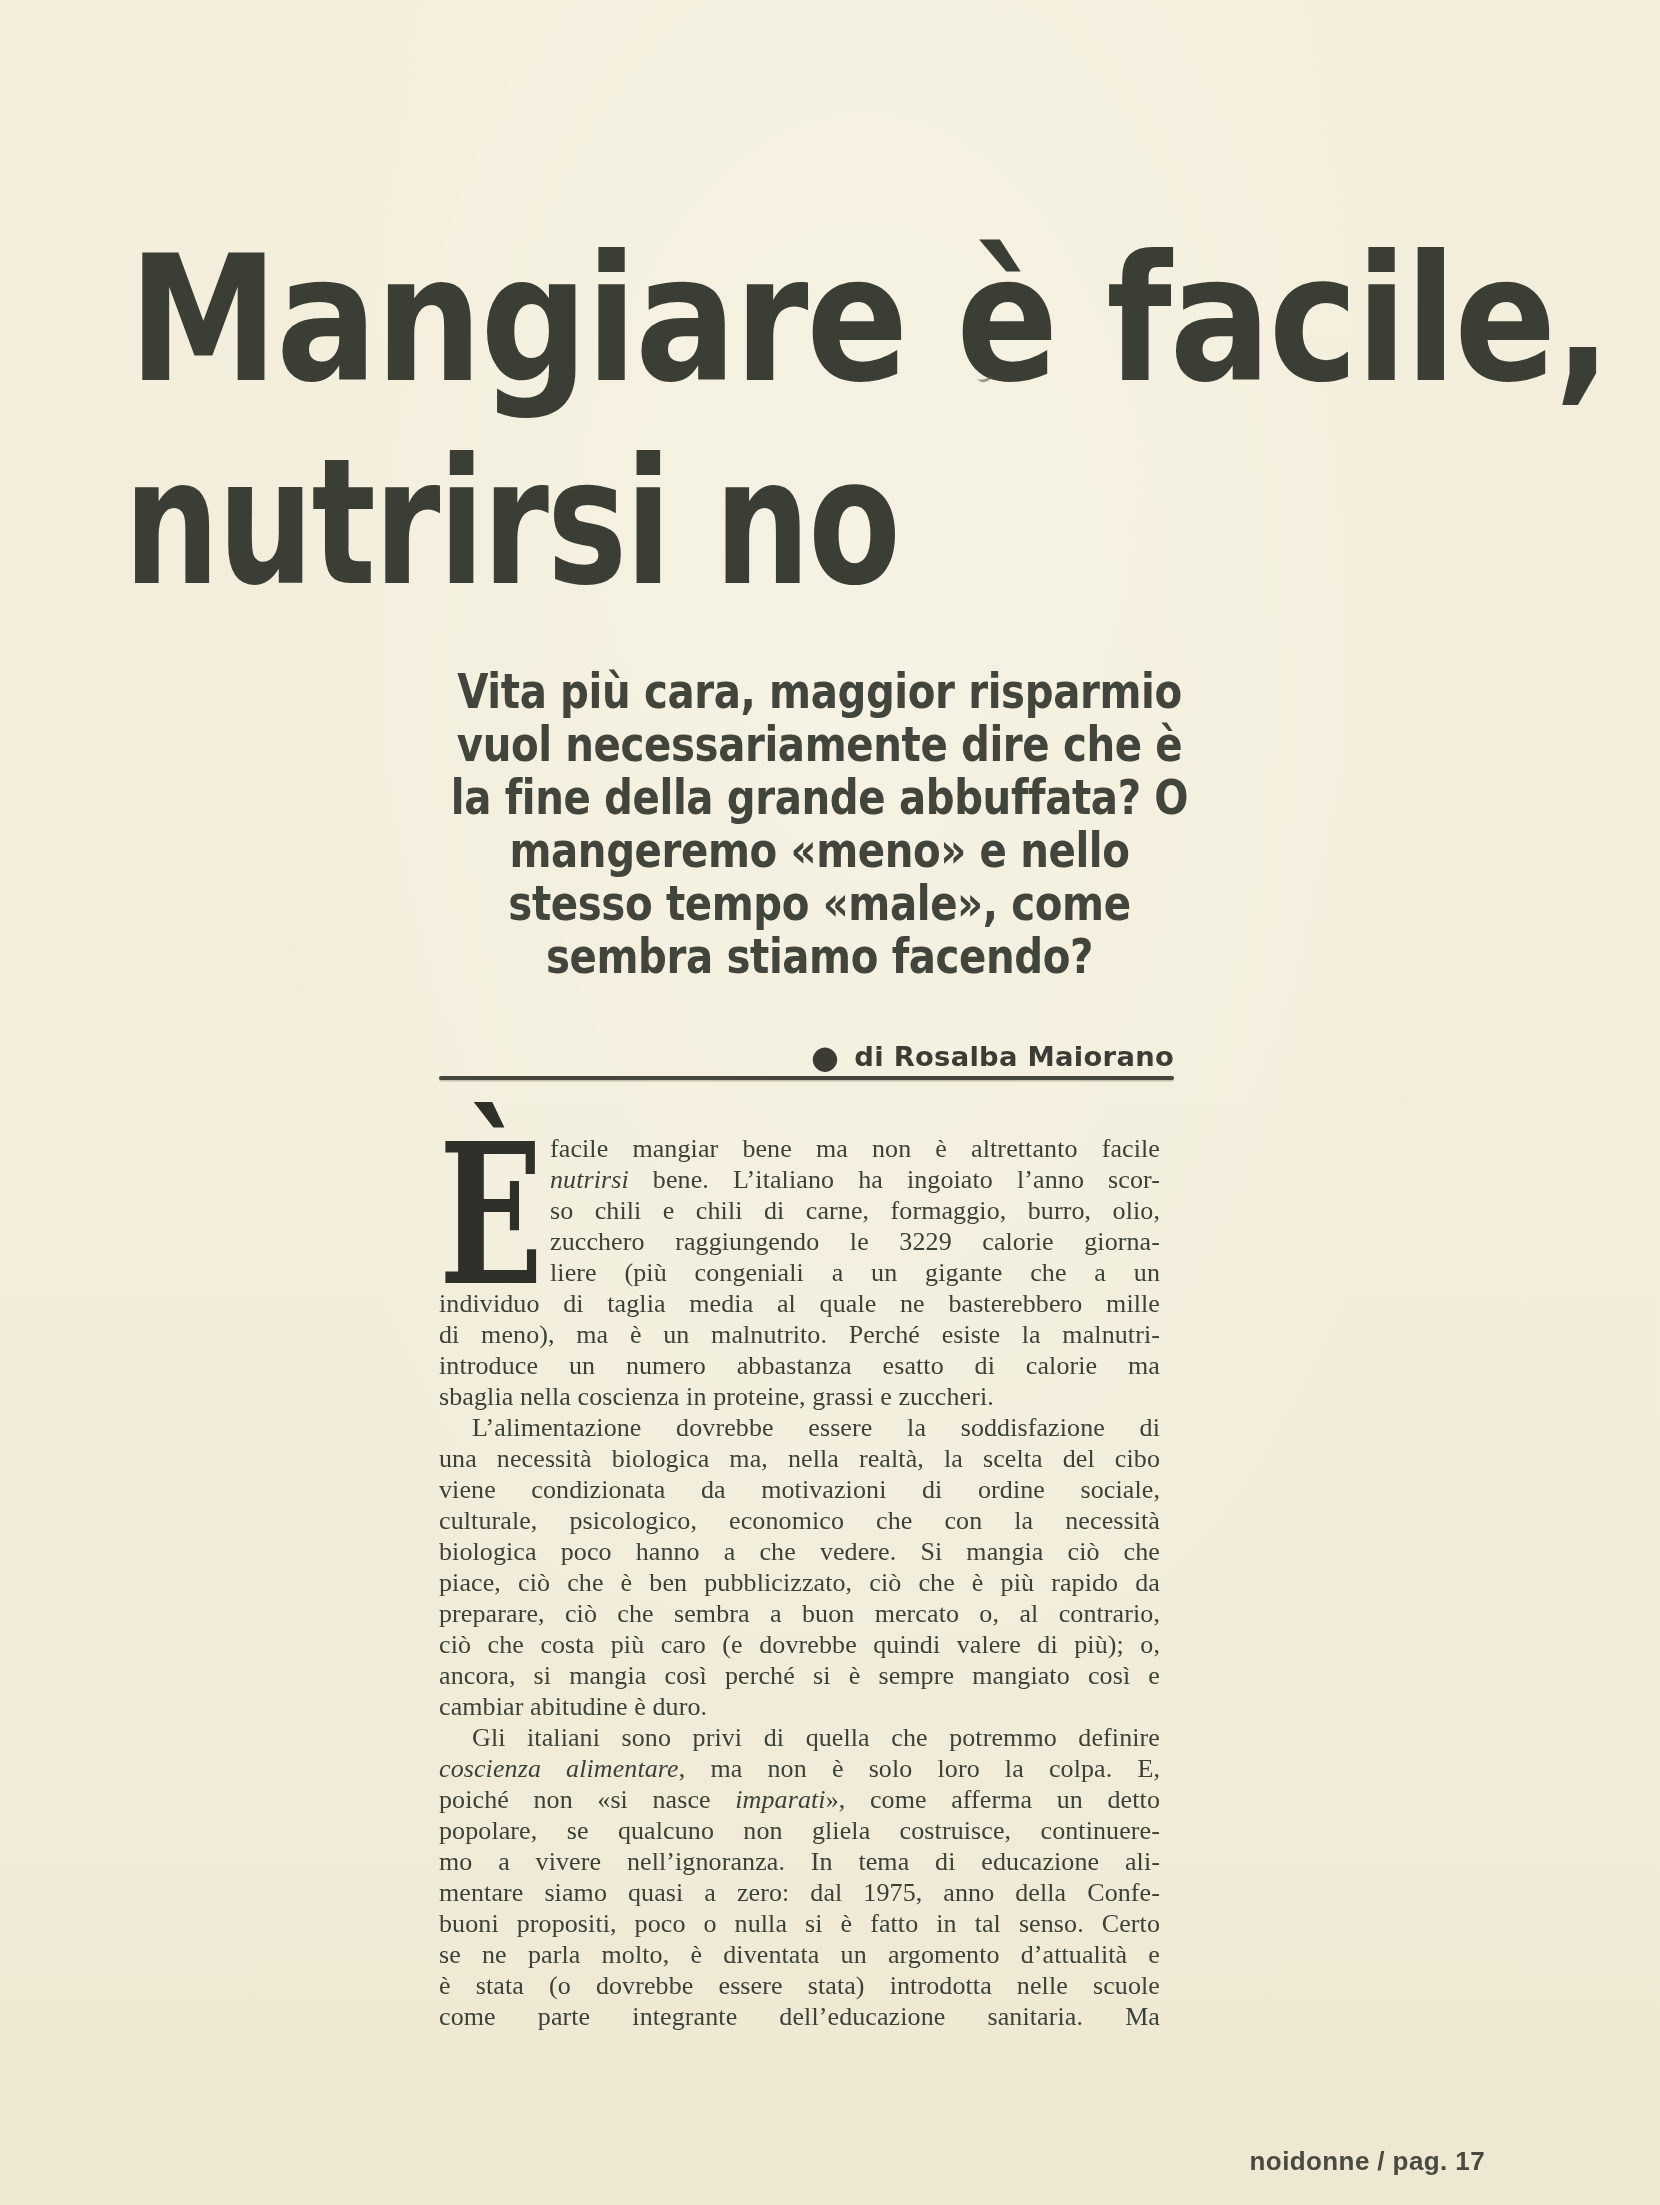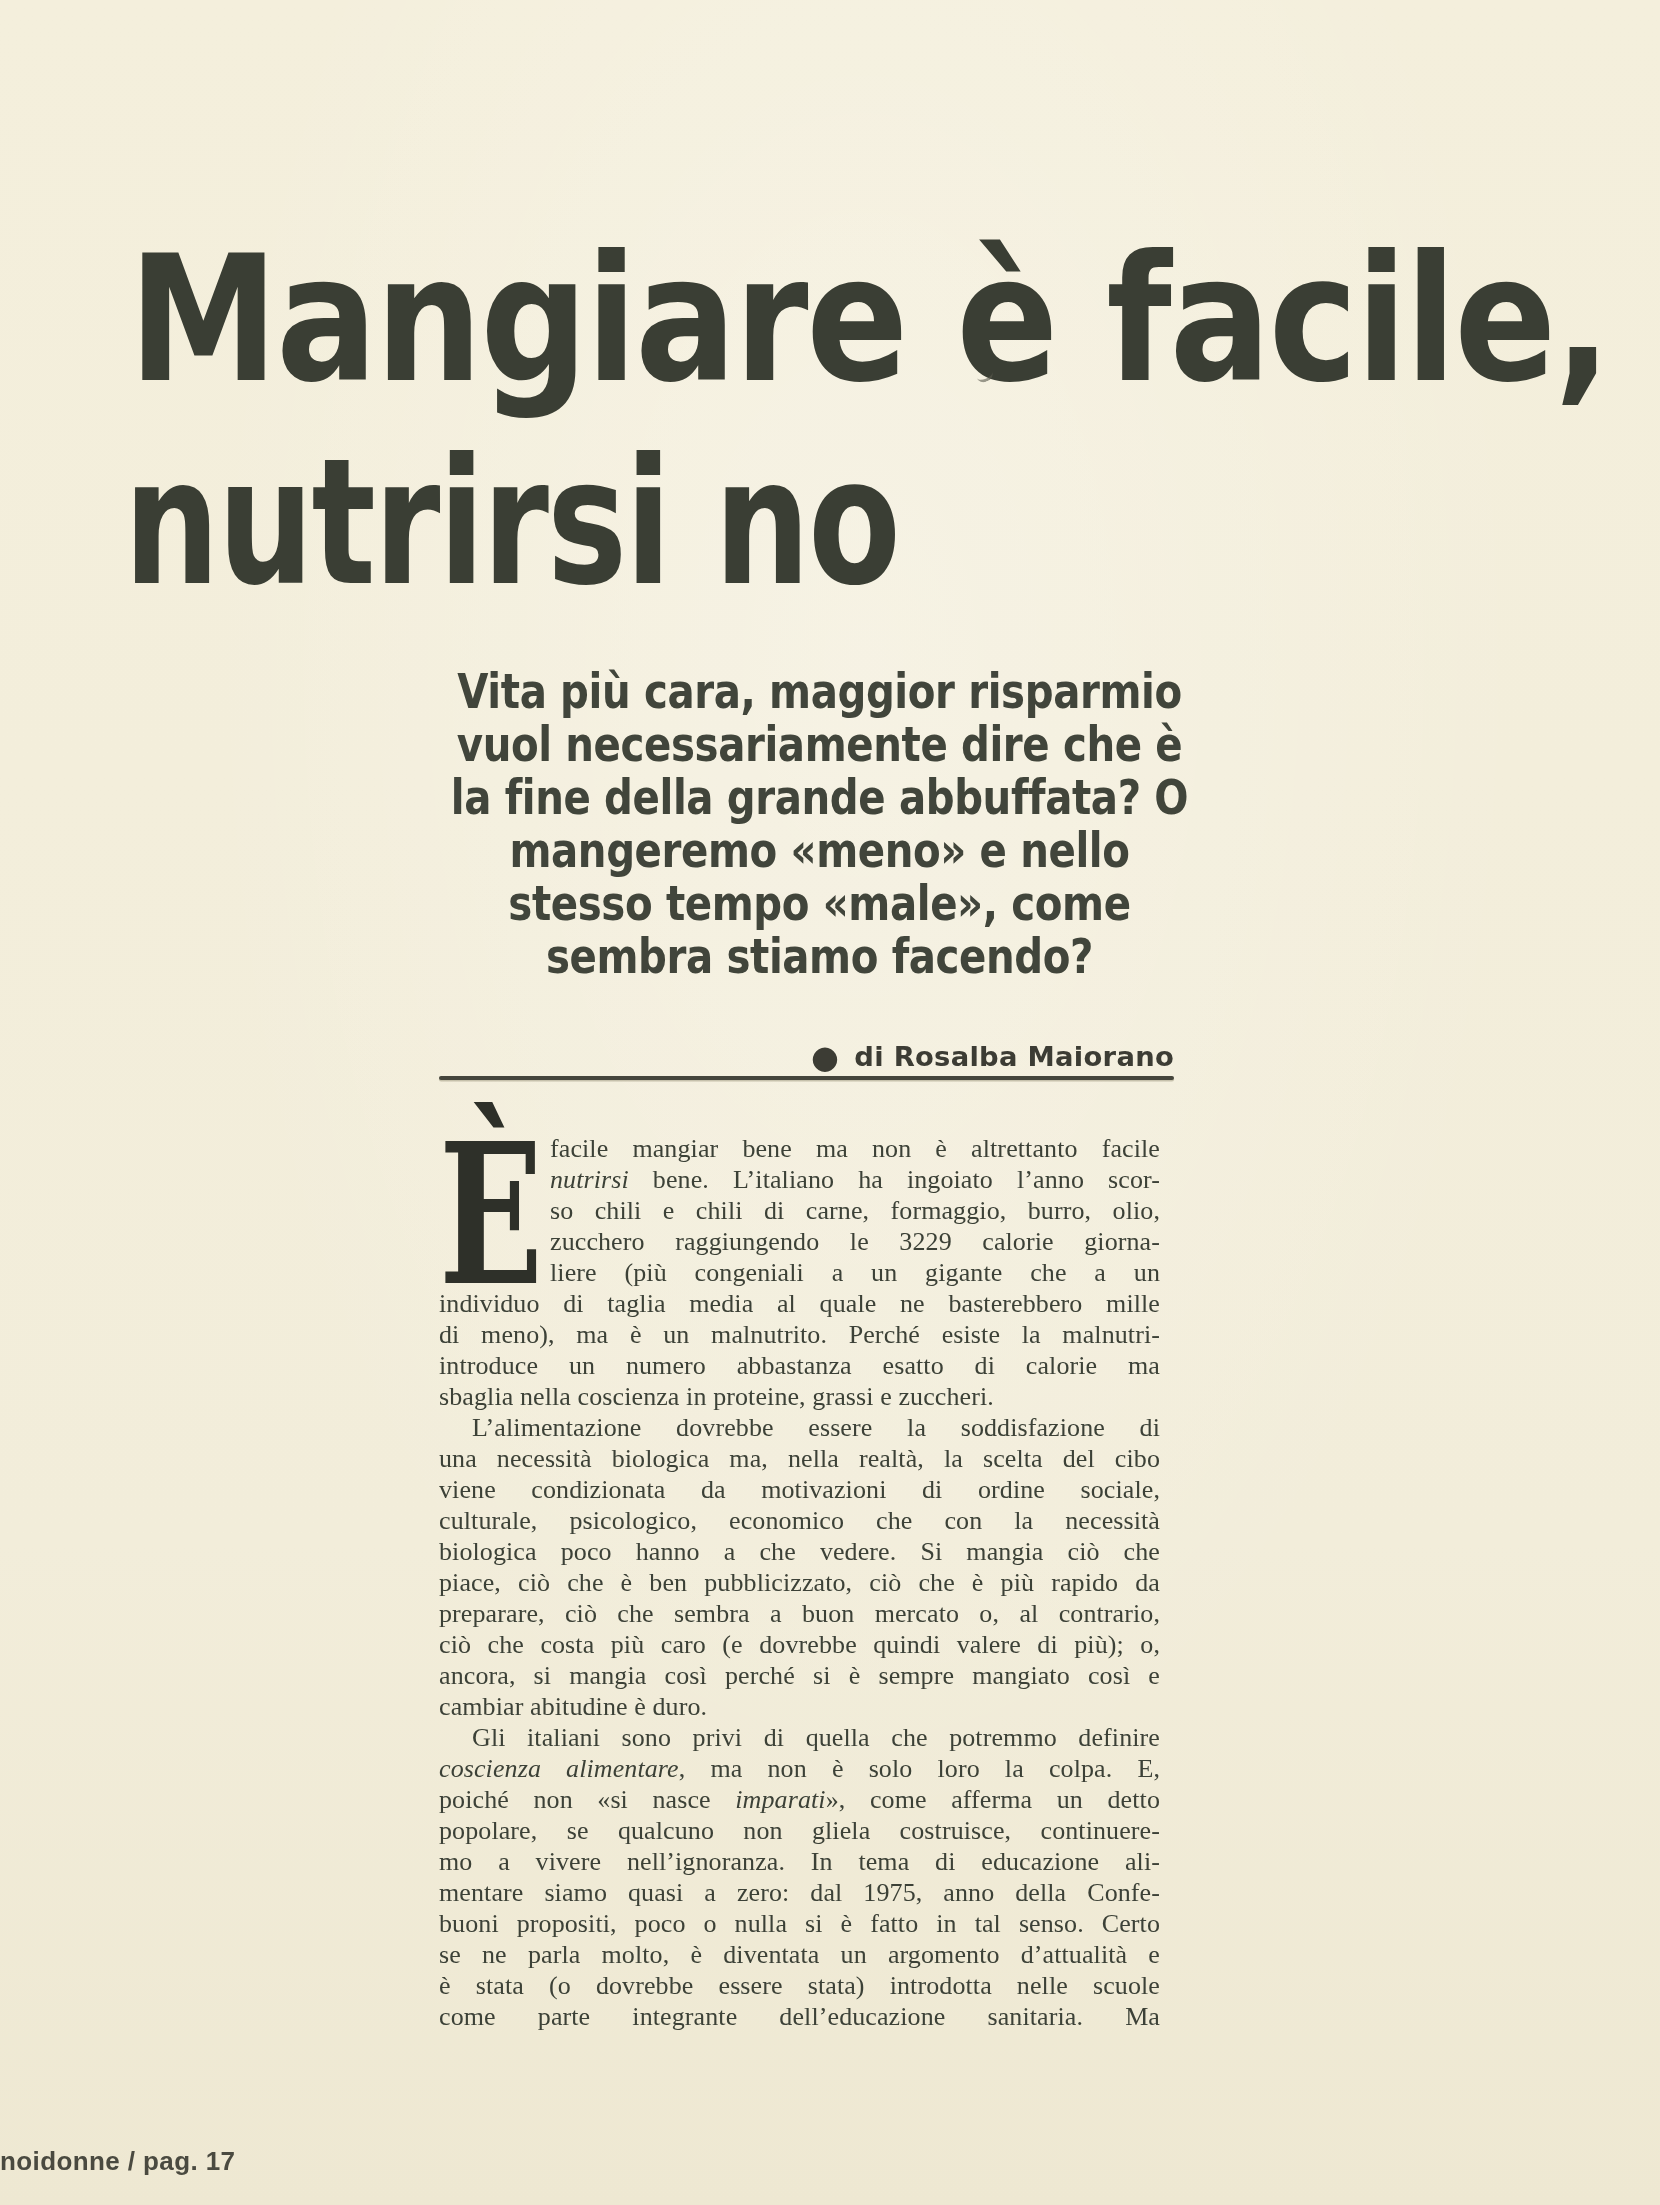--- a/index.html
+++ b/index.html
@@ -69,21 +69,21 @@
     float:left;width:100px;height:154px;margin:0 11px 0 0;position:relative;
   }
   .dropcap span{
     position:absolute;top:-16.5px;left:0;line-height:1;
     font-family:"DejaVu Serif",serif;font-weight:700;font-size:195px;
     color:#2e3029;transform:scaleX(0.70);transform-origin:0 0;
   }
   
   .footer{
     position:absolute;left:0;top:2146px;width:1485px;
-    font-family:"Liberation Sans",sans-serif;
+    text-align:right;font-family:"Liberation Sans",sans-serif;
     font-weight:700;font-size:26px;line-height:30px;color:#4a4a40;
     letter-spacing:0.4px;white-space:nowrap;
   }
 </style>
 </head>
 <body>
 
 <div class="page">
 
   <div class="title-line title-1">

